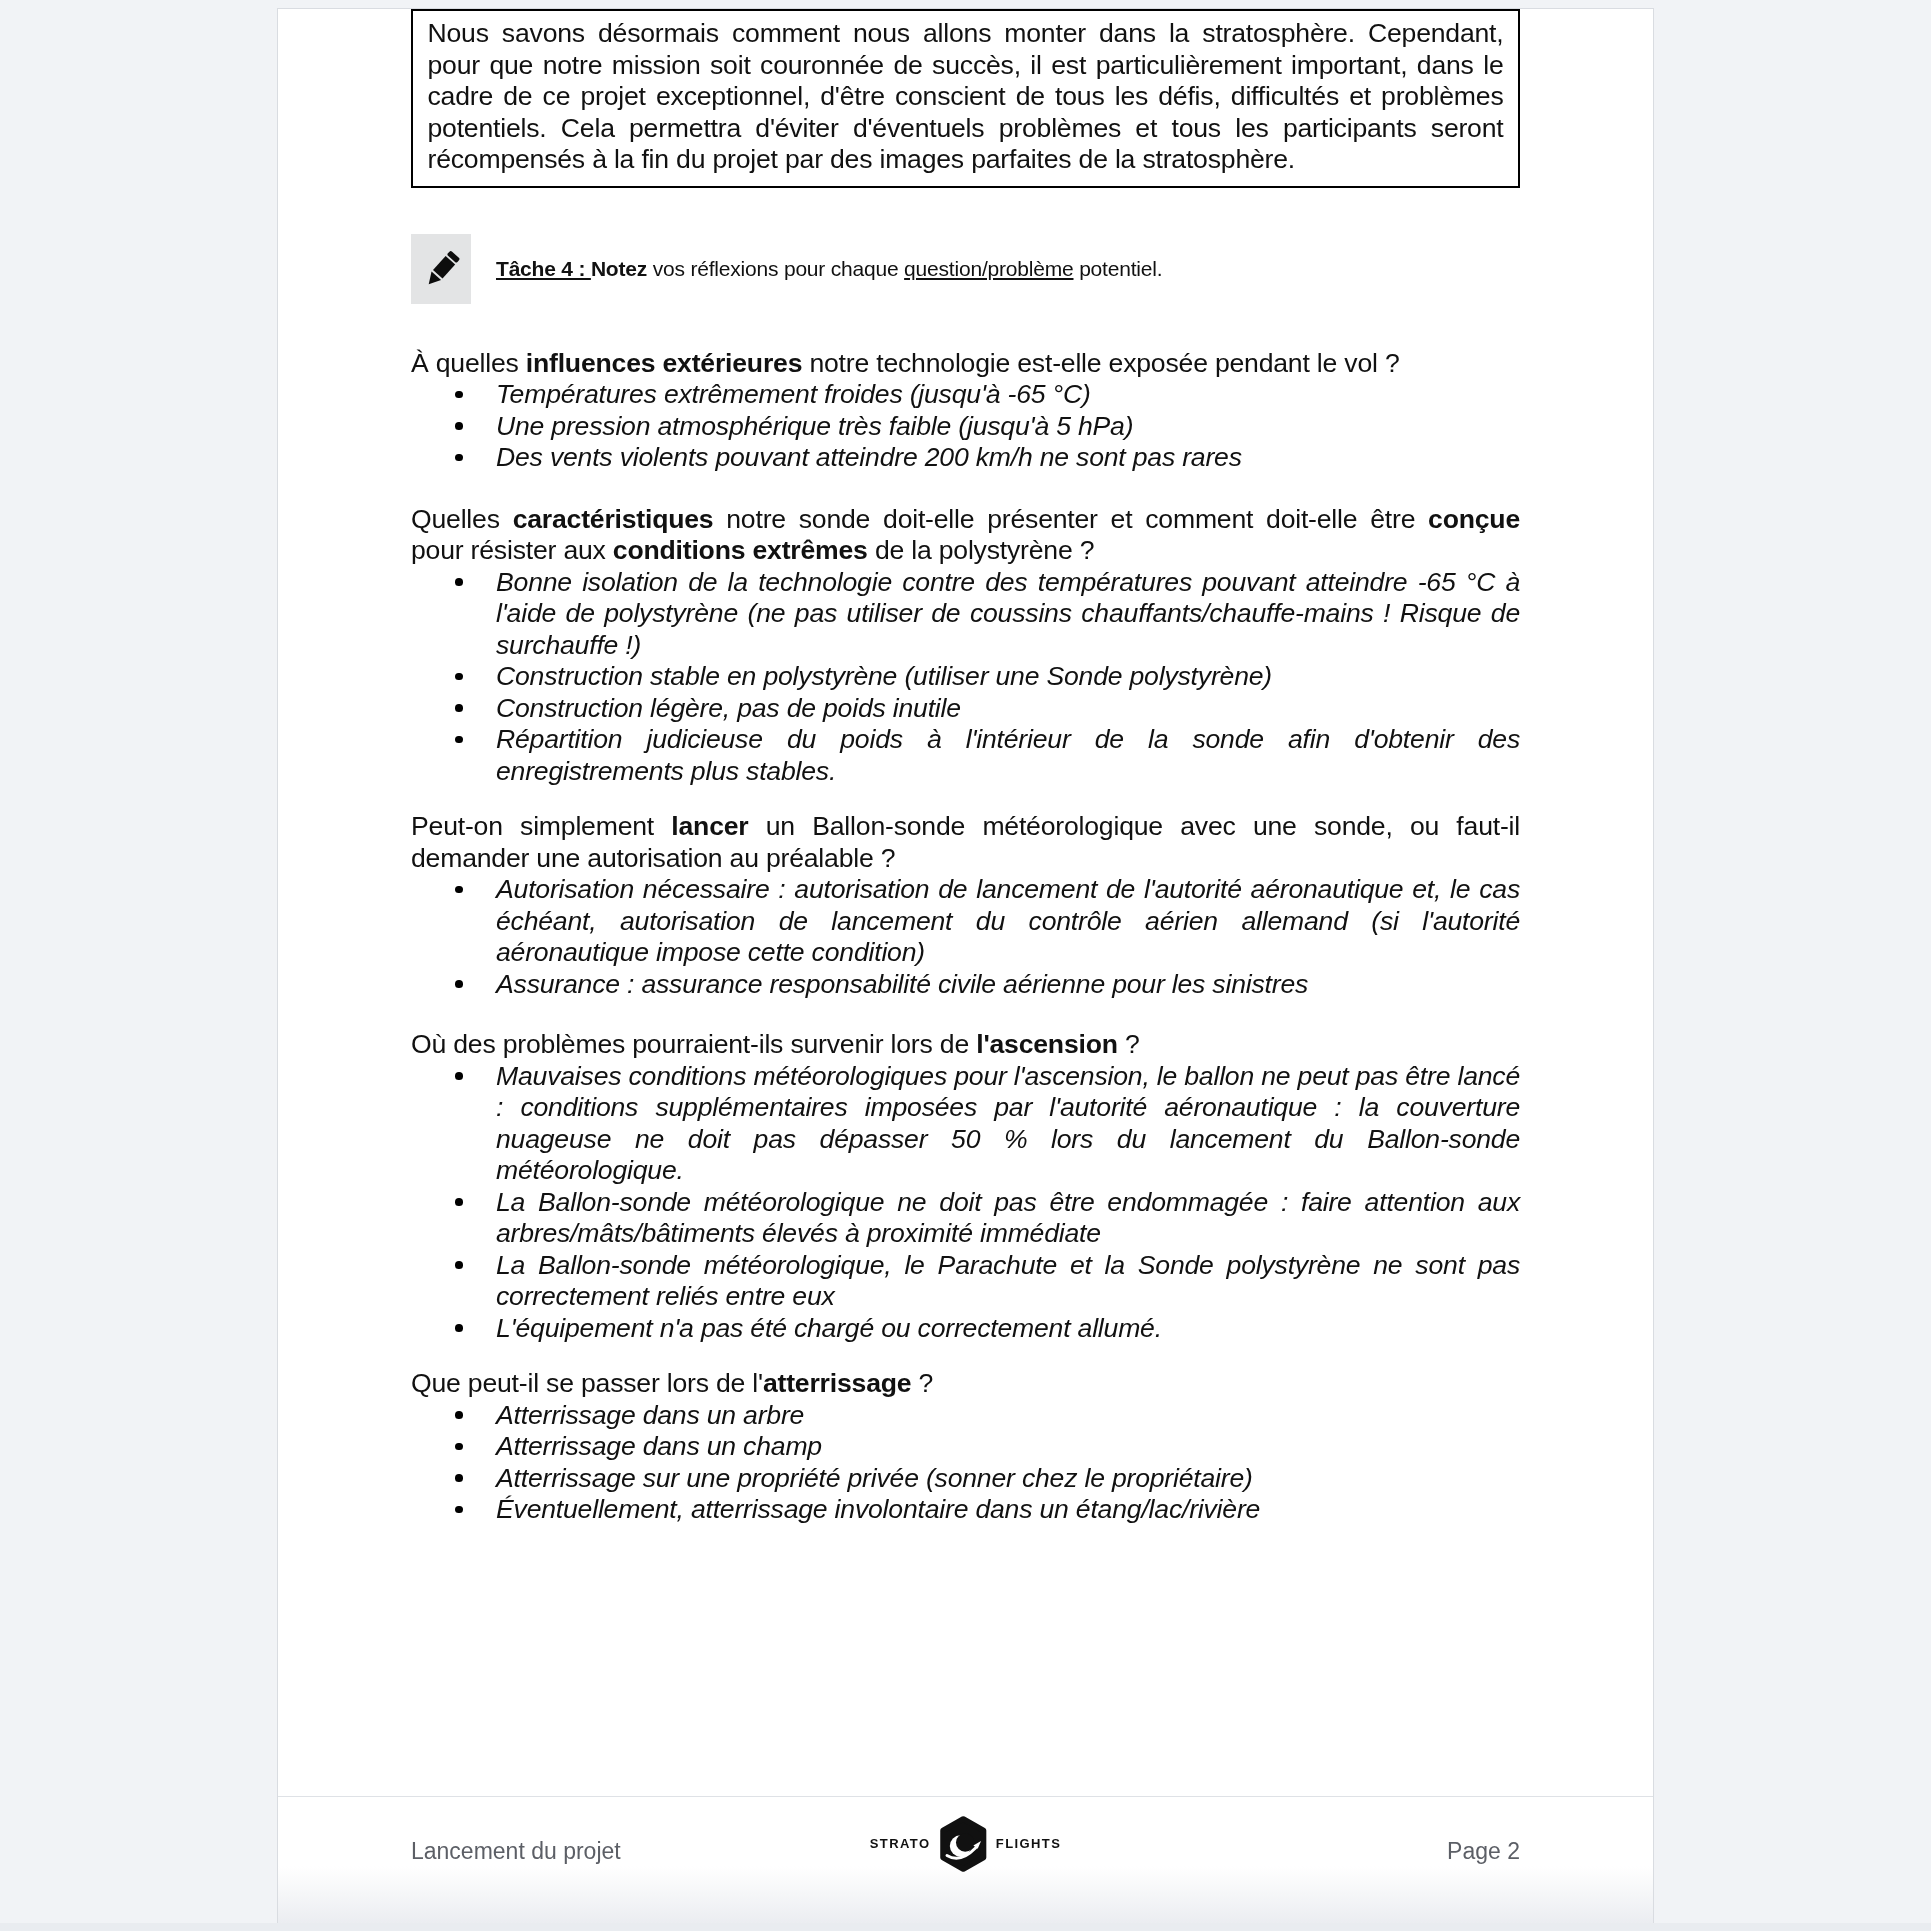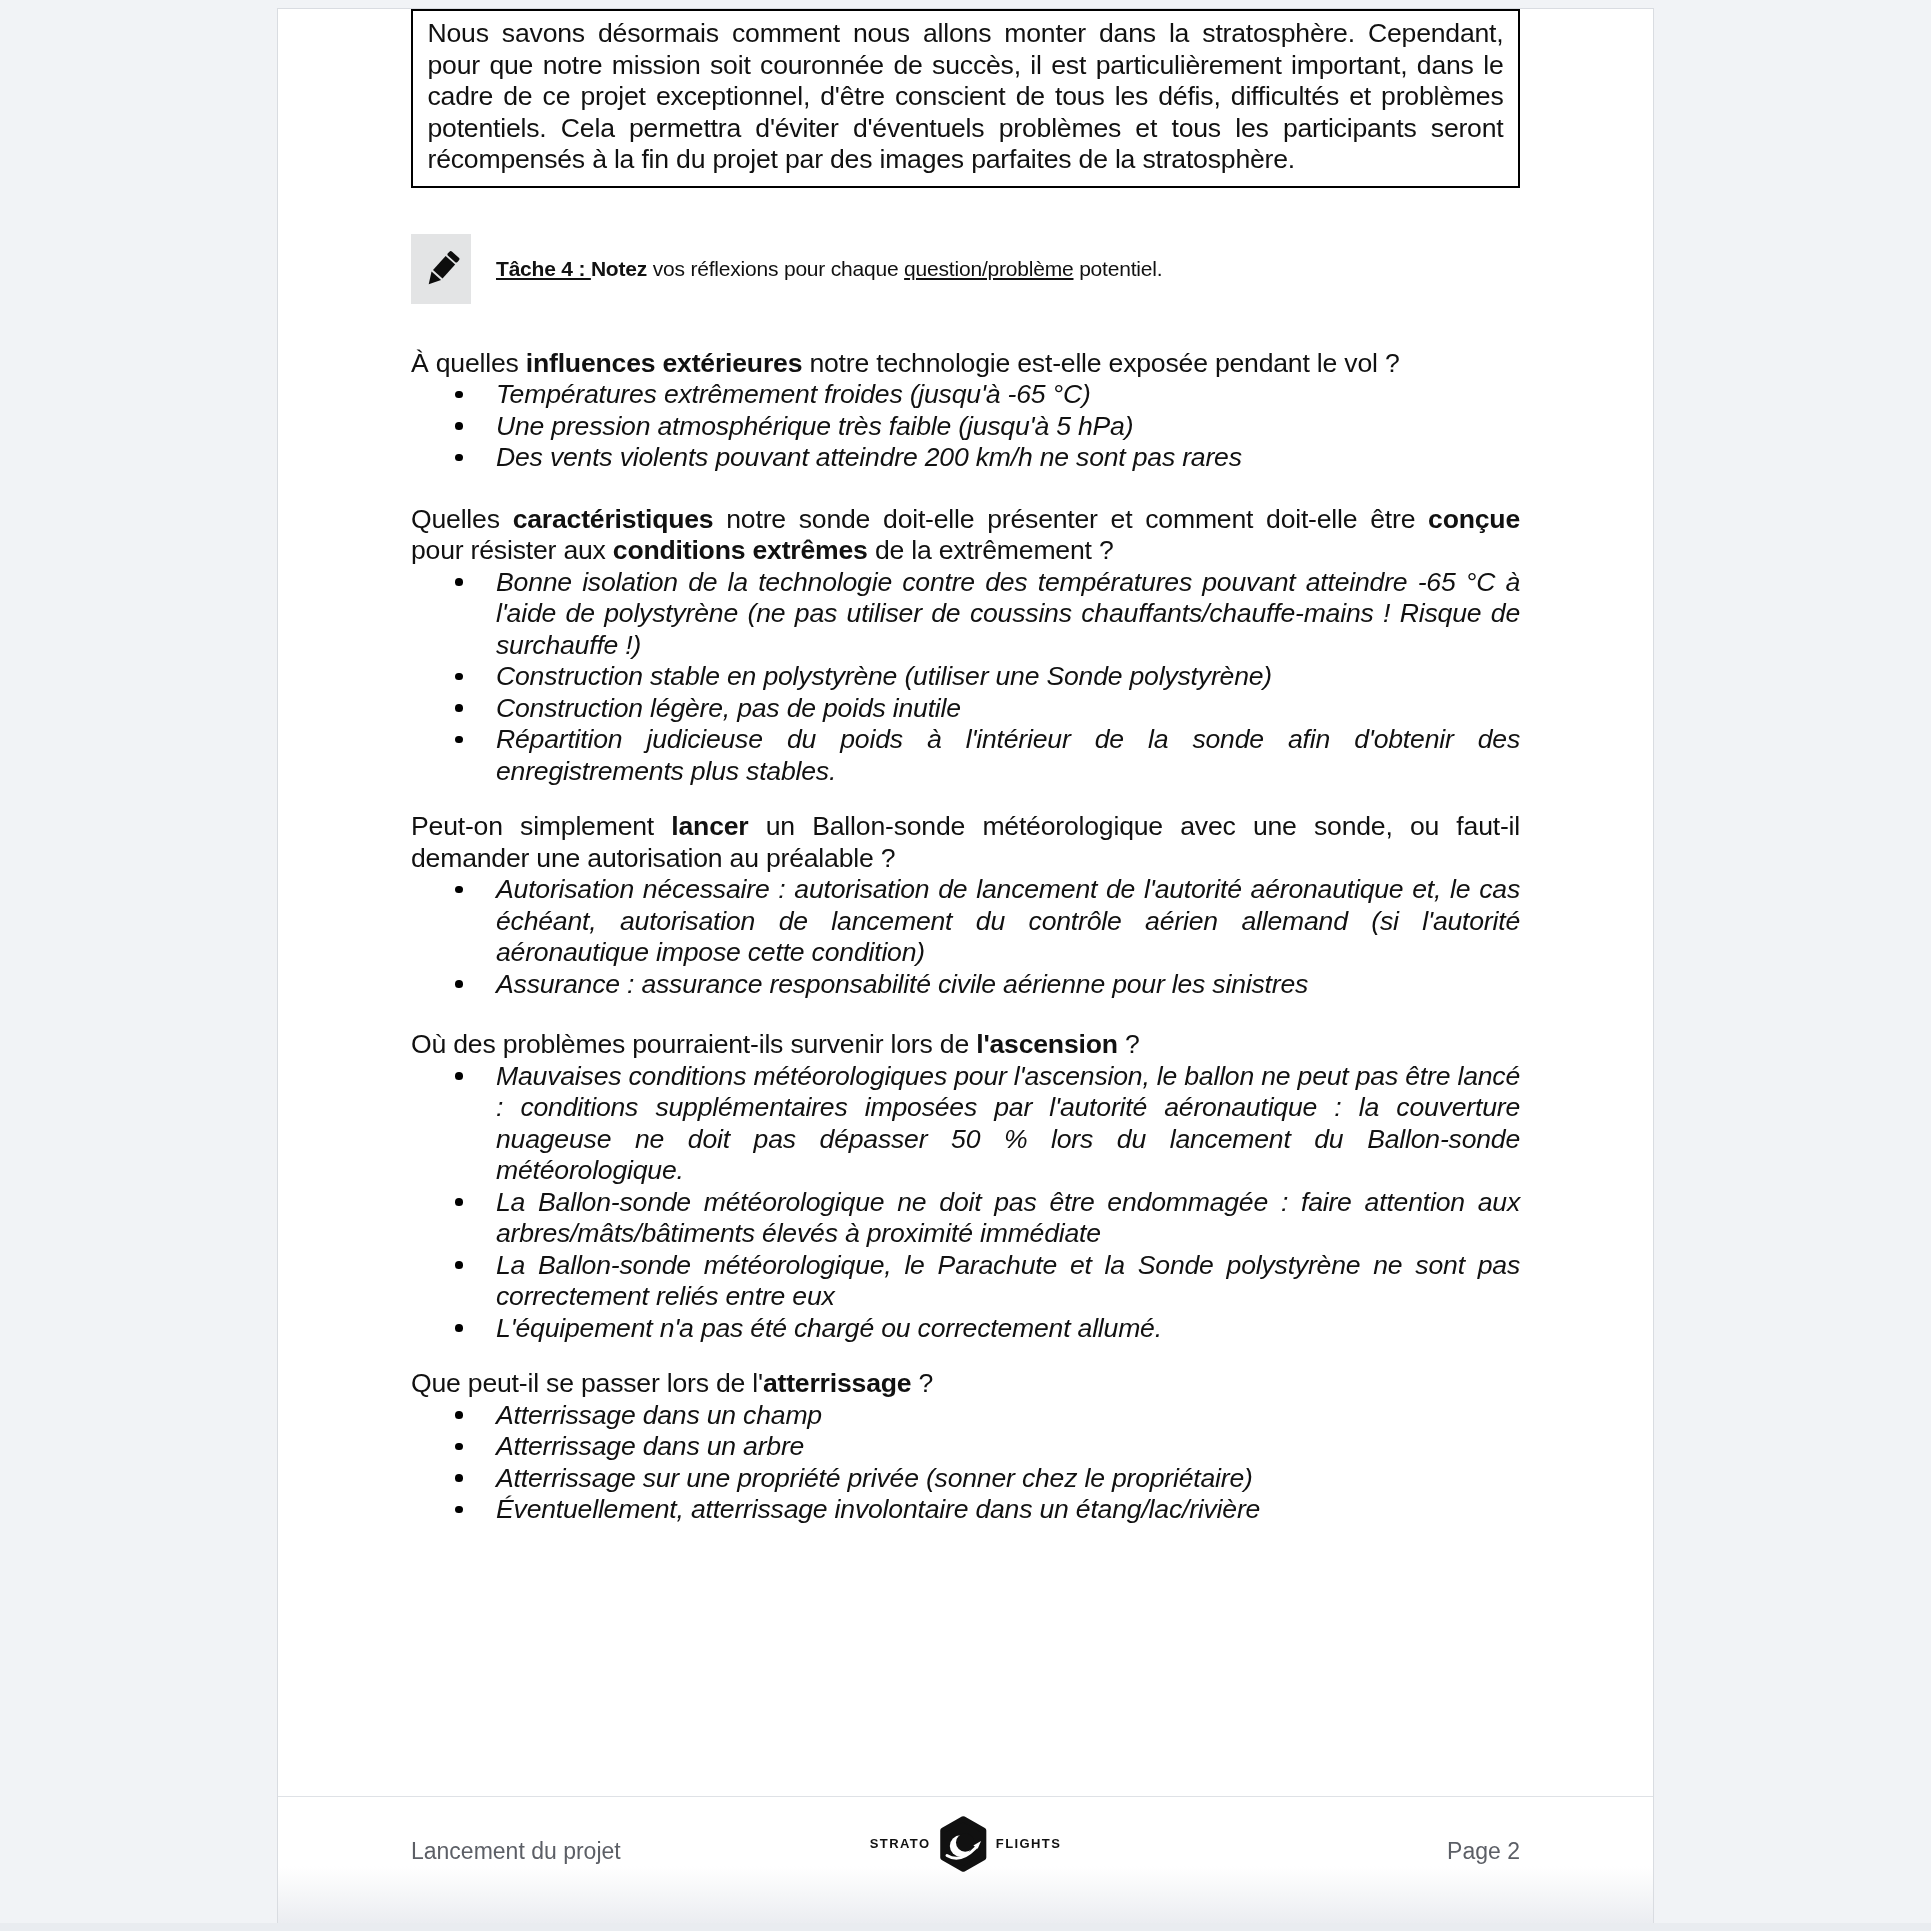--- a/index.html
+++ b/index.html
@@ -144,21 +144,21 @@
     <section class="s1">
       <p class="question"><span>À quelles </span><span style="font-weight: bold;">influences extérieures</span><span> notre technologie est-elle exposée pendant le vol ?</span></p>
       <ul class="bullets">
         <li>Températures extrêmement froides (jusqu'à -65 °C)</li>
         <li>Une pression atmosphérique très faible (jusqu'à 5 hPa)</li>
         <li>Des vents violents pouvant atteindre 200 km/h ne sont pas rares</li>
       </ul>
     </section>
 
     <section class="s2">
-      <p class="question"><span>Quelles </span><span style="font-weight: bold;">caractéristiques</span><span> notre sonde doit-elle présenter et comment doit-elle être </span><span style="font-weight: bold;">conçue</span><span> pour résister aux </span><span style="font-weight: bold;">conditions extrêmes</span><span> de la extrêmement ?</span></p>
+      <p class="question"><span>Quelles </span><span style="font-weight: bold;">caractéristiques</span><span> notre sonde doit-elle présenter et comment doit-elle être </span><span style="font-weight: bold;">conçue</span><span> pour résister aux </span><span style="font-weight: bold;">conditions extrêmes</span><span> de la polystyrène ?</span></p>
       <ul class="bullets">
         <li>Bonne isolation de la technologie contre des températures pouvant atteindre -65 °C à l'aide de polystyrène (ne pas utiliser de coussins chauffants/chauffe-mains ! Risque de surchauffe !)</li>
         <li>Construction stable en polystyrène (utiliser une Sonde polystyrène)</li>
         <li>Construction légère, pas de poids inutile</li>
         <li>Répartition judicieuse du poids à l'intérieur de la sonde afin d'obtenir des enregistrements plus stables.</li>
       </ul>
     </section>
 
     <section class="s3">
       <p class="question"><span>Peut-on simplement </span><span style="font-weight: bold;">lancer</span><span> un Ballon-sonde météorologique avec une sonde, ou faut-il demander une autorisation au préalable ?</span></p>
@@ -174,22 +174,22 @@
         <li>Mauvaises conditions météorologiques pour l'ascension, le ballon ne peut pas être lancé : conditions supplémentaires imposées par l'autorité aéronautique : la couverture nuageuse ne doit pas dépasser 50 % lors du lancement du Ballon-sonde météorologique.</li>
         <li>La Ballon-sonde météorologique ne doit pas être endommagée : faire attention aux arbres/mâts/bâtiments élevés à proximité immédiate</li>
         <li>La Ballon-sonde météorologique, le Parachute et la Sonde polystyrène ne sont pas correctement reliés entre eux</li>
         <li>L'équipement n'a pas été chargé ou correctement allumé.</li>
       </ul>
     </section>
 
     <section class="s5">
       <p class="question"><span>Que peut-il se passer lors de l'</span><span style="font-weight: bold;">atterrissage</span><span> ?</span></p>
       <ul class="bullets">
+        <li>Atterrissage dans un arbre</li>
         <li>Atterrissage dans un champ</li>
-        <li>Atterrissage dans un arbre</li>
         <li>Atterrissage sur une propriété privée (sonner chez le propriétaire)</li>
         <li>Éventuellement, atterrissage involontaire dans un étang/lac/rivière</li>
       </ul>
     </section>
 
   </div>
 
   <div class="page-footer">
     <span class="footer-left">Lancement du projet</span>
     <div class="logo">

